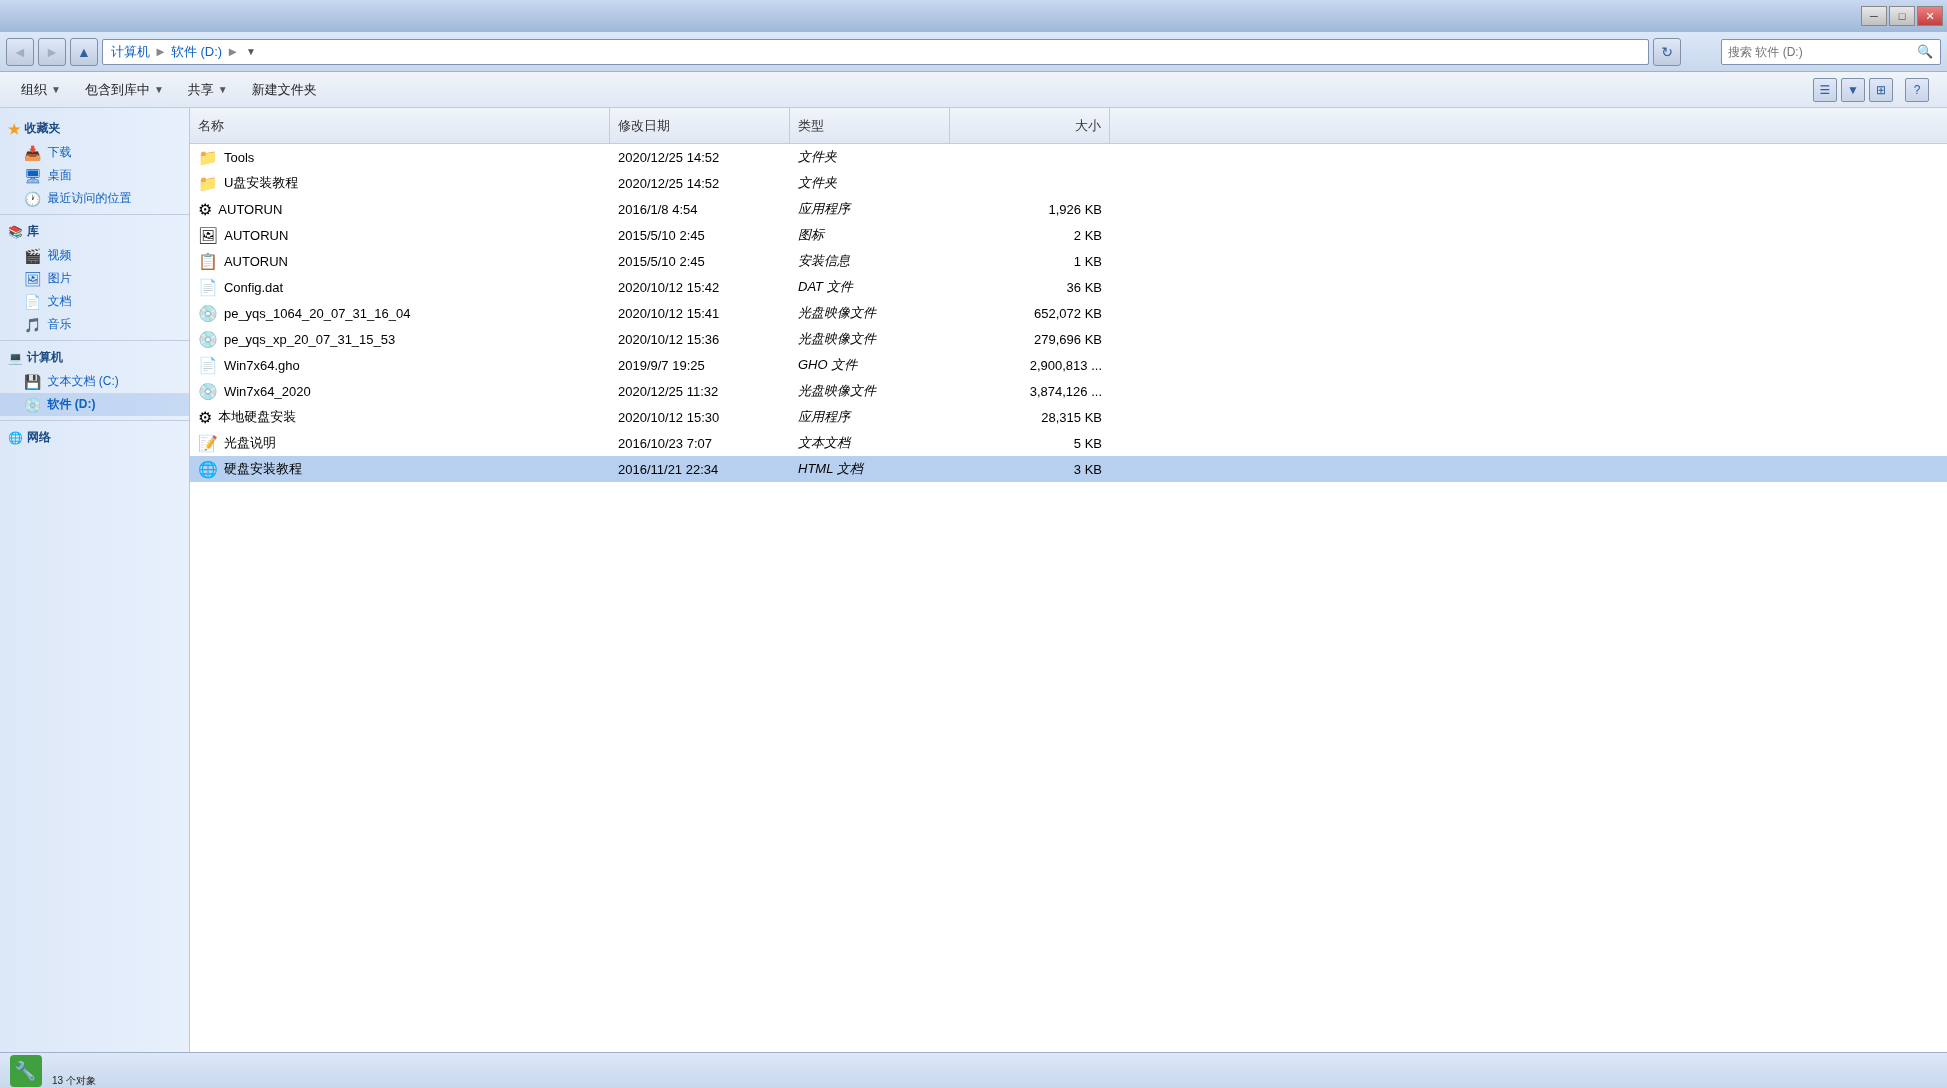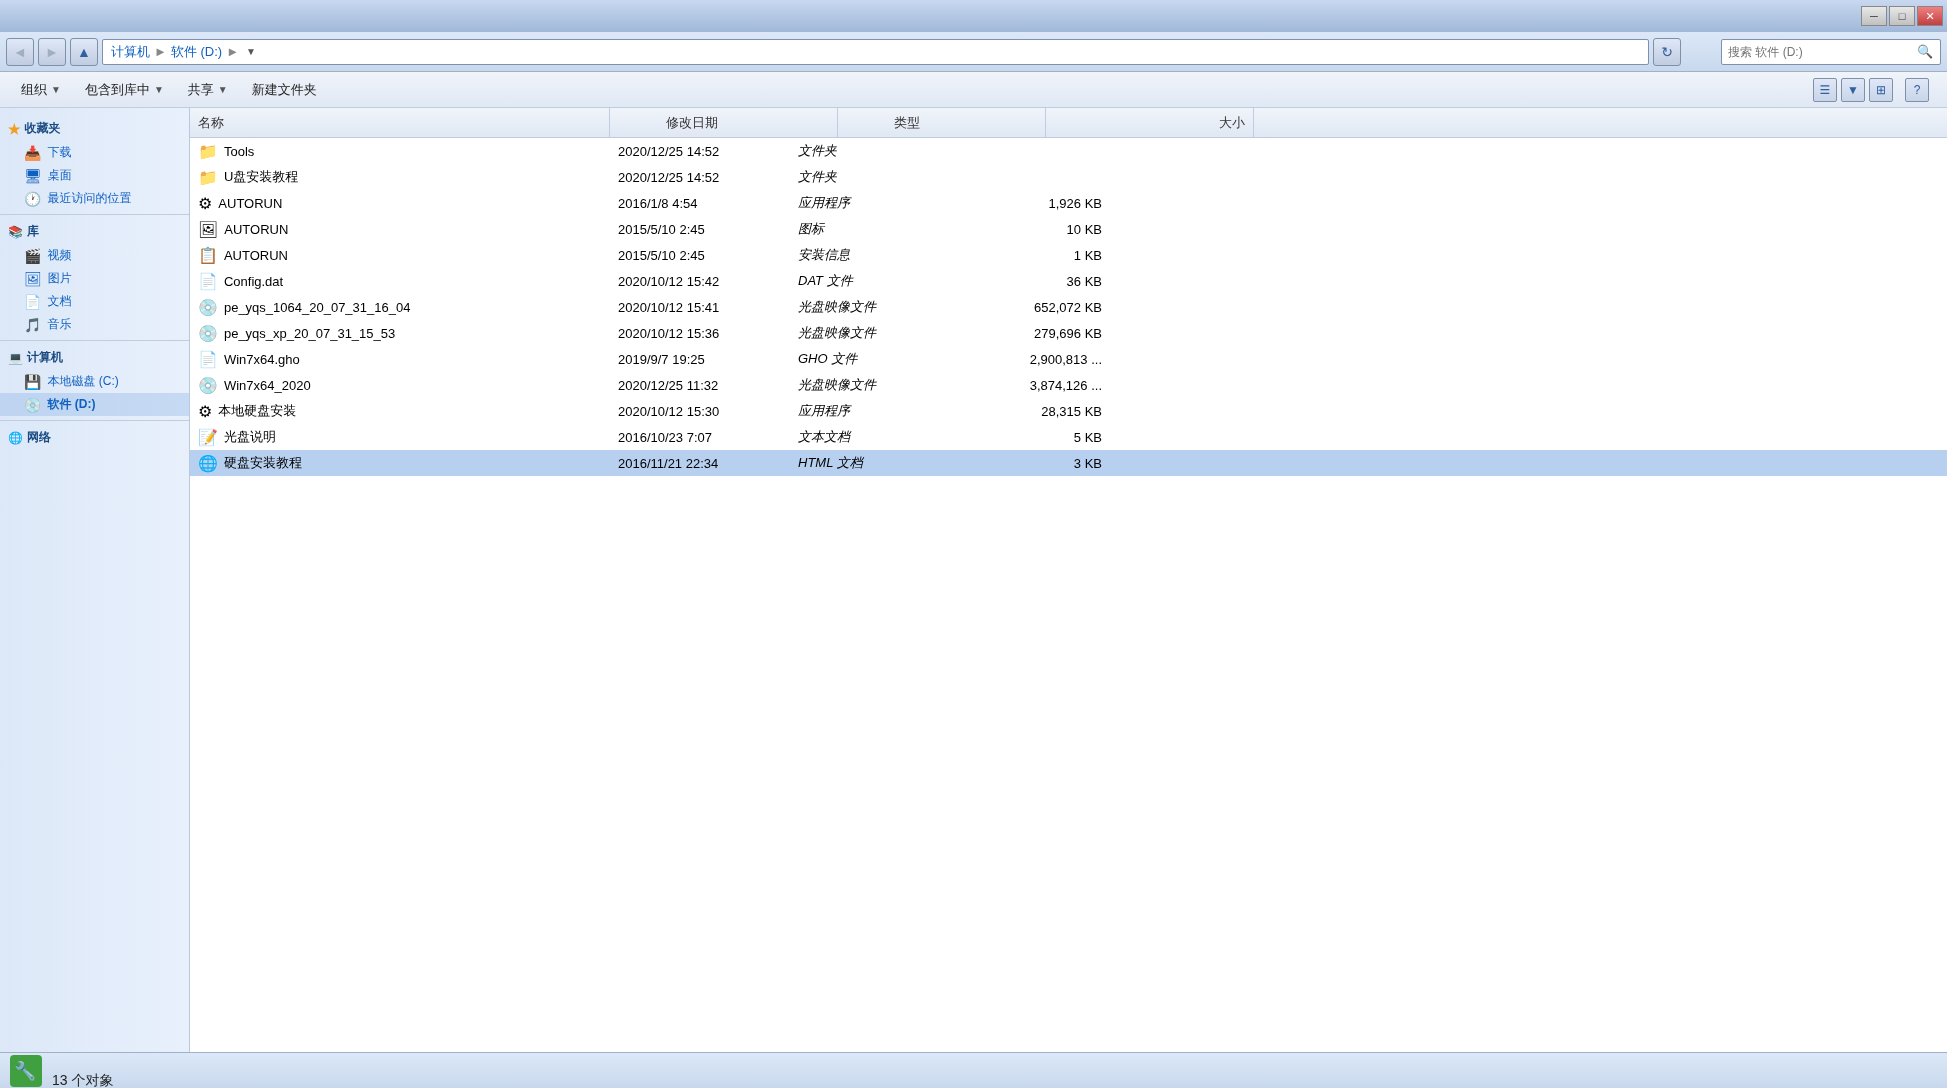--- a/index.html
+++ b/index.html
@@ -183,26 +183,25 @@
     
     .file-area {
       flex: 1;
       display: flex;
       flex-direction: column;
       overflow: hidden;
     }
 
     
     .column-headers {
-      height: 30px;
+      height: 36px;
       background: linear-gradient(to bottom, #f0f4fa, #e0e8f4);
       border-bottom: 1px solid #c0cce0;
       display: flex;
       padding: 0 0;
-      gap: 48px;
     }
     .col-header {
       padding: 0 8px;
       font-size: 13px;
       color: #333;
       cursor: pointer;
       user-select: none;
       height: 100%;
       display: flex;
       align-items: center;
@@ -258,21 +257,21 @@
       height: 32px;
       background: #40a040;
       border-radius: 4px;
       display: flex;
       align-items: center;
       justify-content: center;
       color: white;
       font-size: 18px;
     }
     .statusbar-text {
-      font-size: 14px;
+      font-size: 10px;
       color: #222;
       margin-top: 20px;
     }
 
     
     .view-controls {
       display: flex;
       align-items: center;
       gap: 4px;
       margin-left: auto;
@@ -404,21 +403,21 @@
     </div>
     <div class="sidebar-divider"></div>
 
     <div class="sidebar-section">
       <div class="sidebar-section-header">
         <span>💻</span>
         <span>计算机</span>
       </div>
       <div class="sidebar-item">
         <span class="sidebar-item-icon disk-icon-c">💾</span>
-        <span>本地磁盘 (C:)</span>
+        <span>文本文档 (C:)</span>
       </div>
       <div class="sidebar-item" style="background: rgba(100,150,220,0.25); font-weight: bold;">
         <span class="sidebar-item-icon disk-icon-d">💿</span>
         <span>软件 (D:)</span>
       </div>
     </div>
     <div class="sidebar-divider"></div>
 
     <div class="sidebar-section">
       <div class="sidebar-section-header">
@@ -473,21 +472,21 @@
       <div class="file-cell file-cell-type">应用程序</div>
       <div class="file-cell file-cell-size">1,926 KB</div>
     </div>
         <div class="file-row">
       <div class="file-cell file-cell-name">
         <span class="file-icon">🖼</span>
         <span>AUTORUN</span>
       </div>
       <div class="file-cell file-cell-date">2015/5/10 2:45</div>
       <div class="file-cell file-cell-type">图标</div>
-      <div class="file-cell file-cell-size">10 KB</div>
+      <div class="file-cell file-cell-size">2 KB</div>
     </div>
         <div class="file-row">
       <div class="file-cell file-cell-name">
         <span class="file-icon">📋</span>
         <span>AUTORUN</span>
       </div>
       <div class="file-cell file-cell-date">2015/5/10 2:45</div>
       <div class="file-cell file-cell-type">安装信息</div>
       <div class="file-cell file-cell-size">1 KB</div>
     </div>

